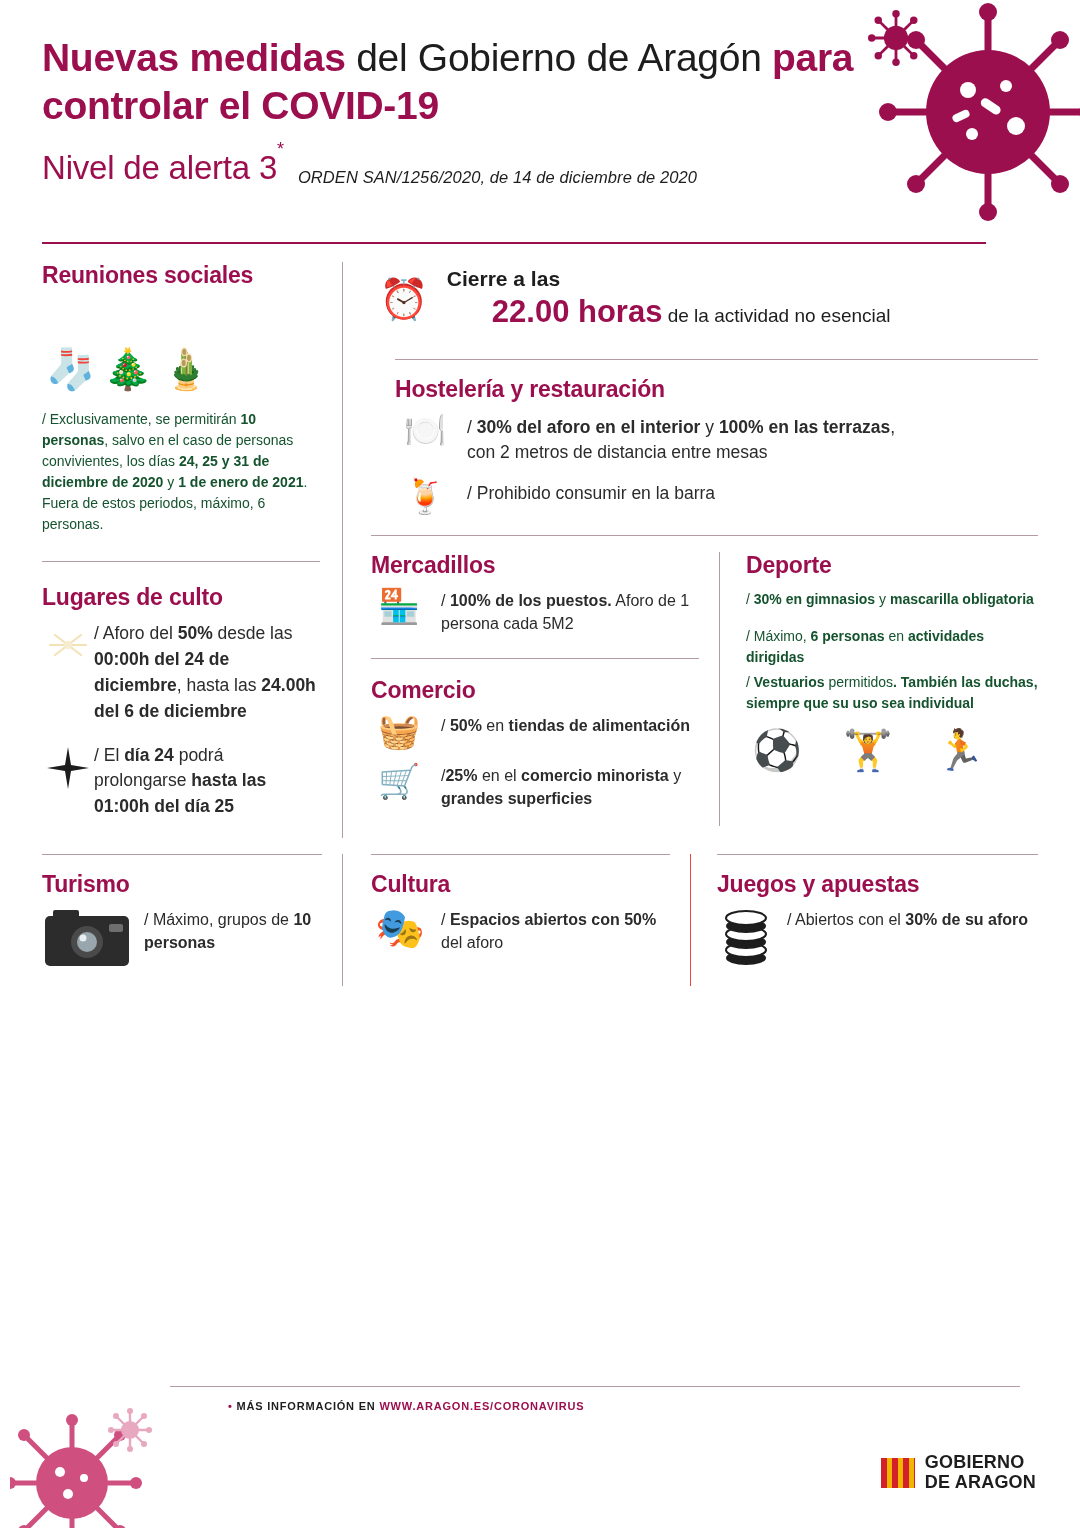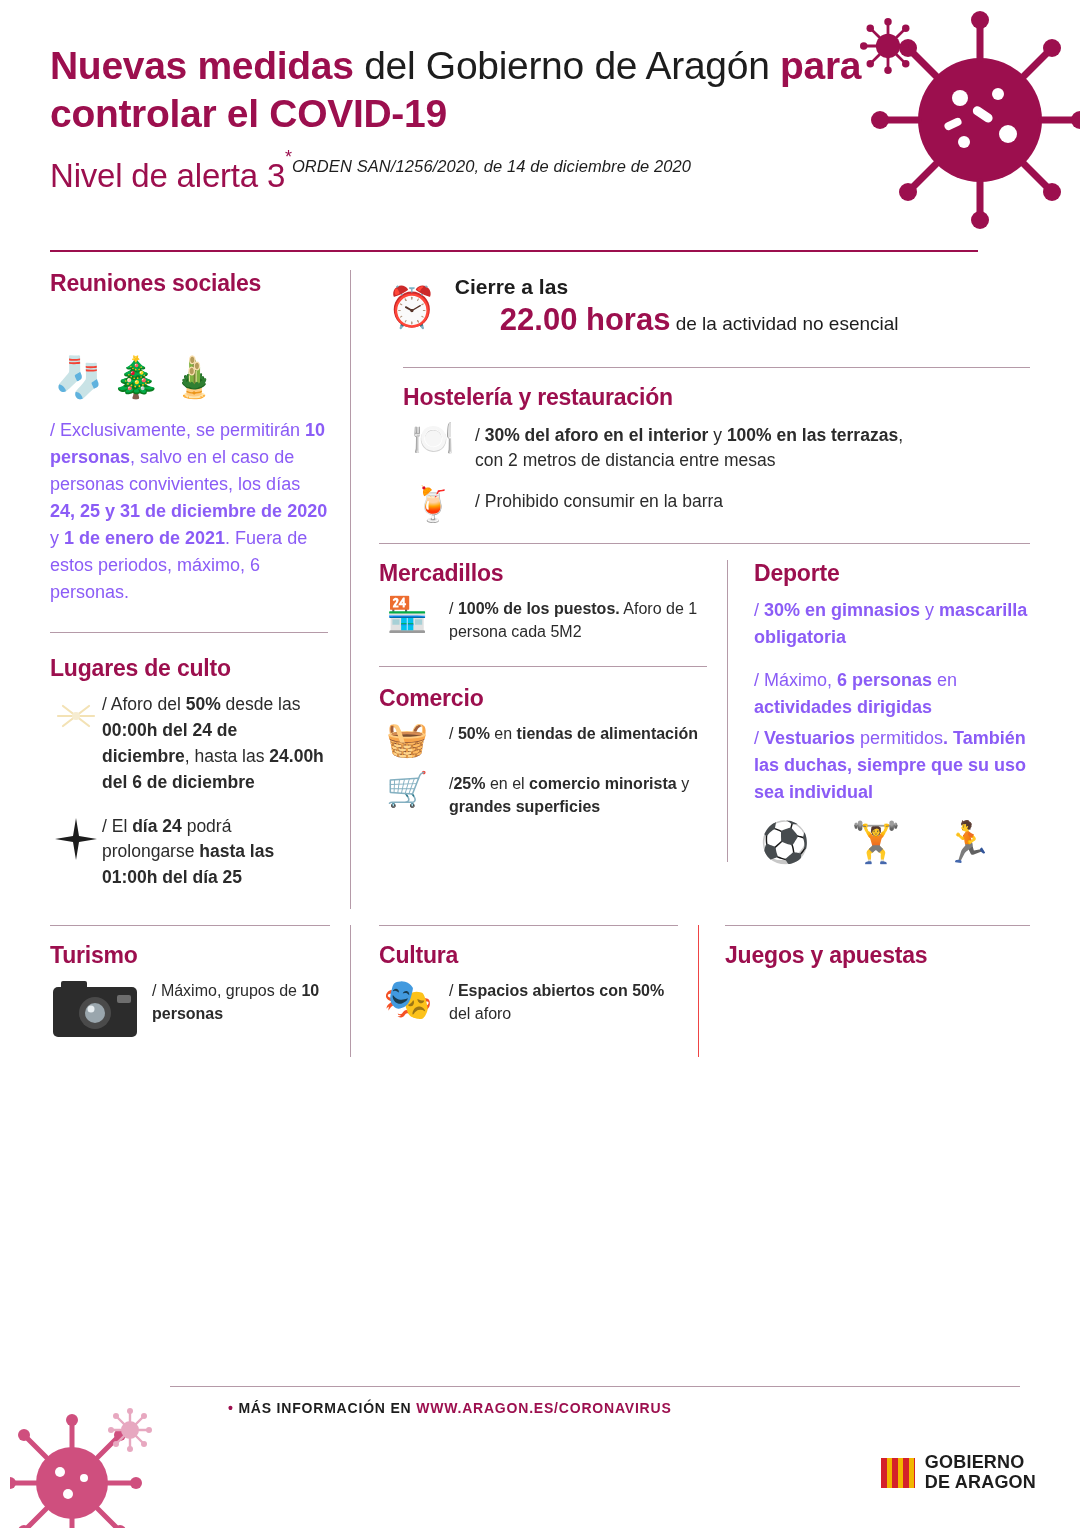--- a/index.html
+++ b/index.html
@@ -13,21 +13,21 @@
     font-family: "Liberation Sans", sans-serif;
     color: #2b2b2b;
     position: relative;
     overflow: hidden;
   }
   .page {
     position: relative;
     width: 1080px;
     height: 1528px;
     box-sizing: border-box;
-    padding: 12px;
+    padding: 4px;
   }
 
   
   .header {
     position: relative;
     padding: 30px 40px 0 38px;
     height: 240px;
     box-sizing: border-box;
   }
   .title {
@@ -38,21 +38,22 @@
     max-width: 830px;
     letter-spacing: -0.3px;
   }
   .title .hl {
     color: #9c0f4e;
     font-weight: 700;
   }
   .alert-line {
     margin-top: 18px;
     display: flex;
-    align-items: flex-start;
+    align-items: flex-end;
+    gap: 14px;
   }
   .alert-level {
     font-size: 33px;
     color: #9c0f4e;
     font-weight: 400;
     letter-spacing: -0.2px;
   }
   .alert-level sup {
     font-size: 18px;
     top: -12px;
@@ -108,23 +109,23 @@
   }
 
   h2.sec {
     color: #9c0f4e;
     font-size: 23px;
     font-weight: 700;
     margin: 0 0 10px 0;
     letter-spacing: -0.2px;
   }
   .para {
-    font-size: 18px;
+    font-size: 14px;
     line-height: 1.5;
-    color: #8b5cf6;
+    color: #14532d;
   }
   .para b { font-weight: 700; }
   .hr-s {
     border-top: 1px solid #b59aa8;
     margin: 26px 0 22px 0;
   }
 
   
   .xmas-icons {
     display: flex;
@@ -253,21 +254,21 @@
     position: absolute;
     left: 170px;
     right: 60px;
     top: 18px;
     border-top: 1px solid #b59aa8;
   }
   .footer-info {
     position: absolute;
     left: 228px;
     top: 32px;
-    font-size: 14px;
+    font-size: 11px;
     letter-spacing: 0.8px;
     color: #1d1d1d;
     font-weight: 600;
   }
   .footer-info .url { color: #9c0f4e; font-weight: 700; }
   .footer-info .dot { color: #9c0f4e; }
   .virus-foot {
     position: absolute;
     left: 10px;
     bottom: -10px;
@@ -553,20 +554,37 @@
           </div>
         <div class="txt-box">
           <span>/ </span><b>Espacios abiertos con 50%</b><span> del aforo</span>
         </div>
       </div>
     </div>
 
     <div class="bb3">
       <div class="hr-s" style="margin:0 0 16px 0;"></div>
       <h2 class="sec">Juegos y apuestas</h2>
+      <div class="row-ico-txt">
+        <div class="ico-box">
+          <svg width="56" height="60" viewBox="0 0 56 60">
+            <g>
+              <ellipse cx="28" cy="50" rx="20" ry="7" fill="#1d1d1d"></ellipse>
+              <ellipse cx="28" cy="42" rx="20" ry="7" fill="#ffffff" stroke="#1d1d1d" stroke-width="2"></ellipse>
+              <ellipse cx="28" cy="34" rx="20" ry="7" fill="#1d1d1d"></ellipse>
+              <ellipse cx="28" cy="26" rx="20" ry="7" fill="#ffffff" stroke="#1d1d1d" stroke-width="2"></ellipse>
+              <ellipse cx="28" cy="18" rx="20" ry="7" fill="#1d1d1d"></ellipse>
+              <ellipse cx="28" cy="10" rx="20" ry="7" fill="#ffffff" stroke="#1d1d1d" stroke-width="2"></ellipse>
+            </g>
+          </svg>
+        </div>
+        <div class="txt-box">
+          <span>/ Abiertos con el </span><b>30% de su aforo</b>
+        </div>
+      </div>
     </div>
   </div>
 
   <div class="footer">
     <div class="footer-rule"></div>
 
     <svg class="virus-foot" viewBox="0 0 150 150">
       <g fill="#cf4f7e" stroke="#cf4f7e" stroke-width="5" stroke-linecap="round">
         <circle cx="62" cy="95" r="36" stroke="none"></circle>
         <line x1="62" y1="59" x2="62" y2="36"></line>

